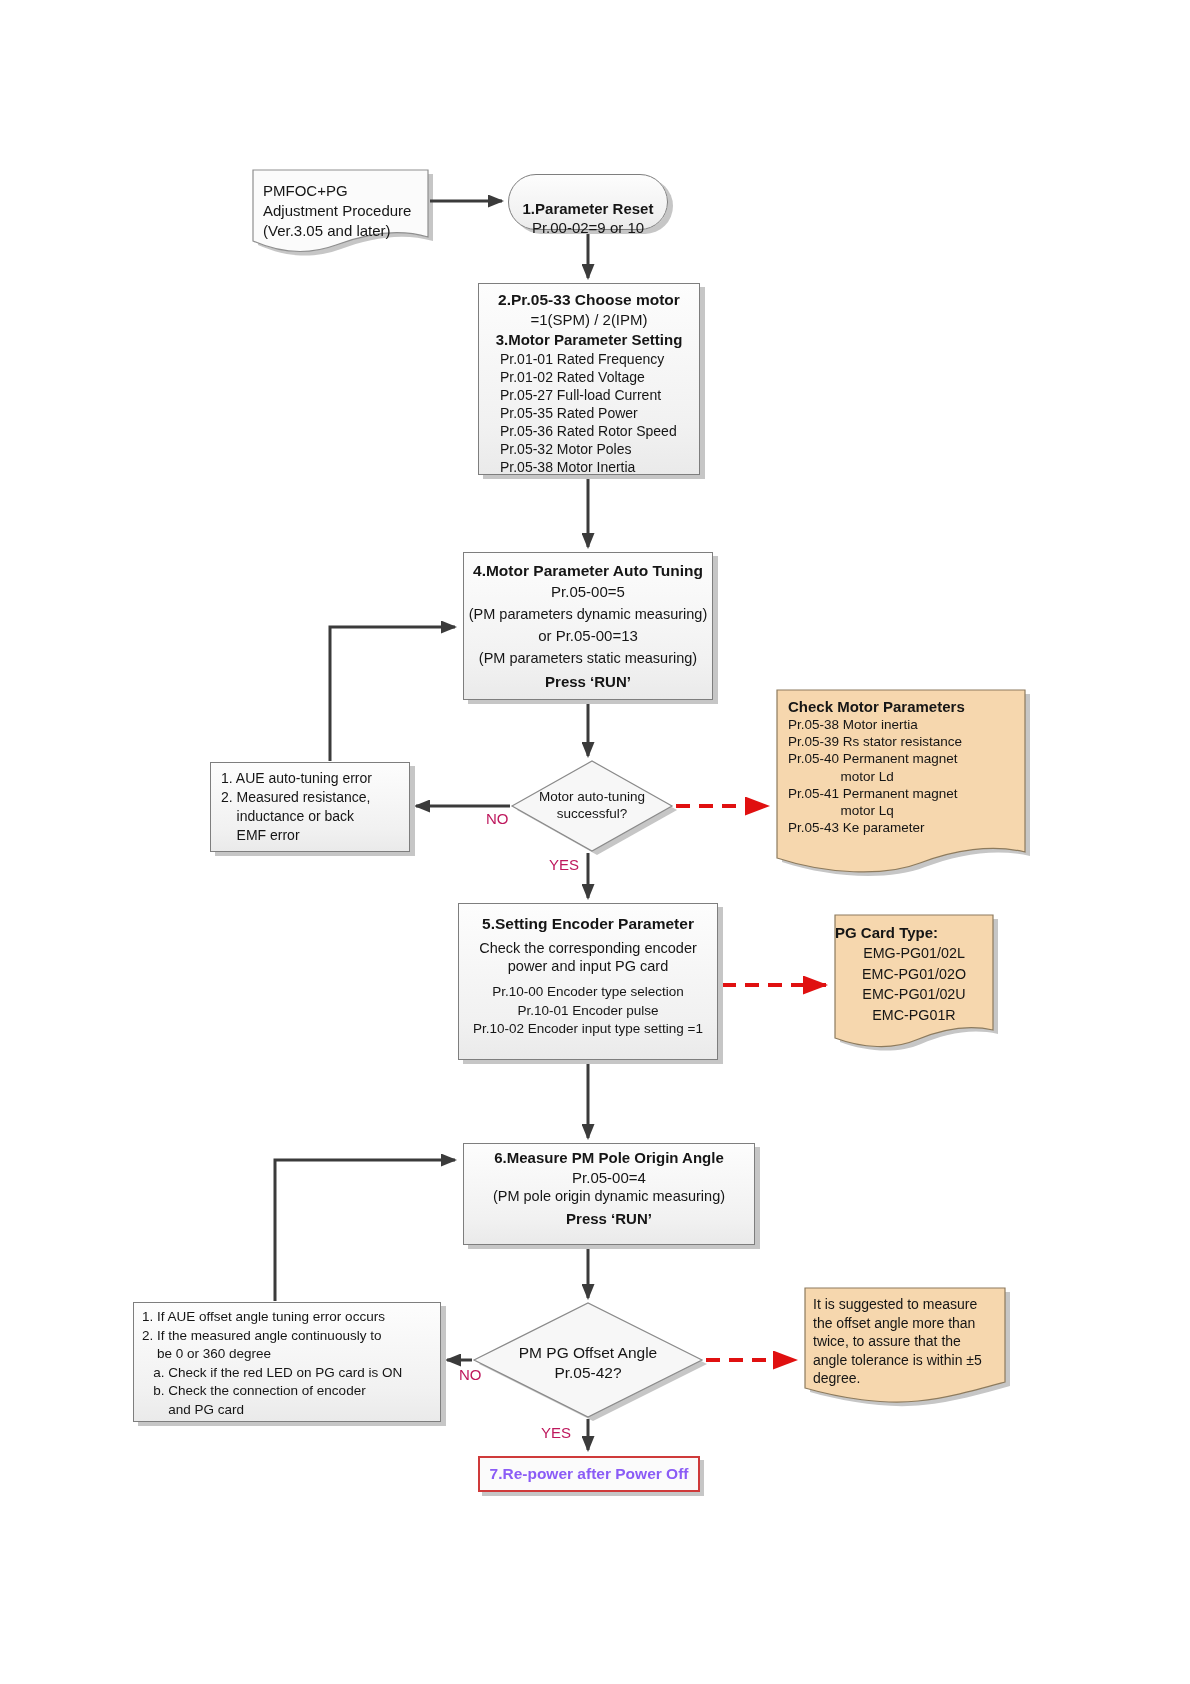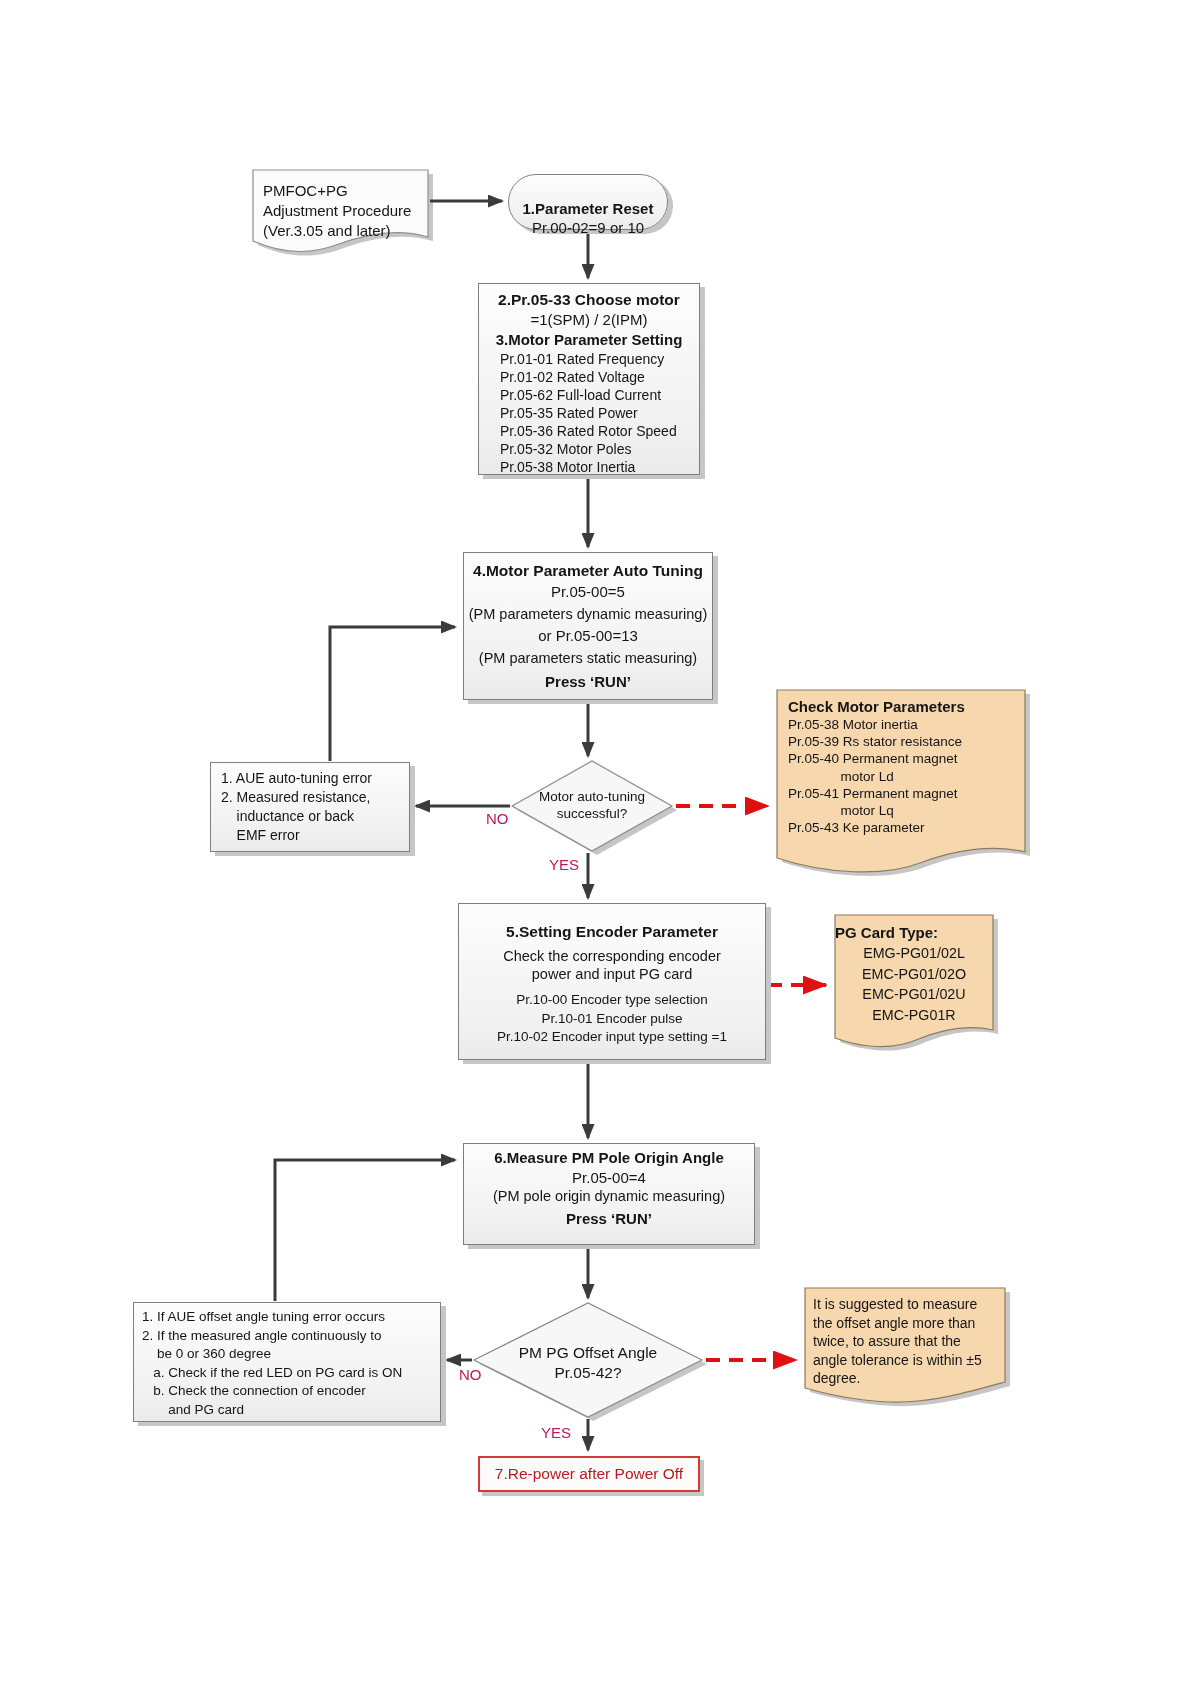--- a/index.html
+++ b/index.html
@@ -4,21 +4,21 @@
 <style>
   html,body{margin:0;padding:0;background:#ffffff;}
   #canvas{position:relative;width:1190px;height:1684px;background:#ffffff;
           font-family:"Liberation Sans","DejaVu Sans",sans-serif;color:#151515;overflow:hidden;}
   svg.layer{position:absolute;left:0;top:0;z-index:1;}
   .box{position:absolute;z-index:2;border:1px solid #7e7e7e;
        background:linear-gradient(180deg,#fdfdfd 0%,#f1f1f1 75%,#eaeaea 100%);
        box-shadow:5px 4px 0 #c6c6c6;text-align:center;box-sizing:border-box;}
   .stadium{border-radius:28px;}
   .redbox{border:2px solid #cf3a3a;background:#fbfbfb;box-shadow:4px 4px 0 #c6c6c6;}
-  .redtitle{color:#b91c1c;font-weight:normal;font-size:15.5px;line-height:31px;}
+  .redtitle{color:#8b5cf6;font-weight:bold;font-size:15.5px;line-height:31px;}
   .ovl{position:absolute;z-index:3;}
   .b{font-weight:bold;}
   .pre{white-space:pre;text-align:left;}
   .lbl{position:absolute;z-index:3;font-size:15px;color:#be185d;}
   .h{font-size:15.5px;line-height:20px;font-weight:bold;}
   .t15{font-size:15px;line-height:19px;}
   .press{font-size:15px;line-height:26px;font-weight:bold;}
 </style>
 </head>
 <body>
@@ -82,21 +82,21 @@
     <div style="font-size:15px;line-height:19px">Pr.00-02=9 or 10</div>
   </div>
 
   <div class="box" style="left:478px;top:283px;width:222px;height:192px;padding-top:6px">
     <div class="h">2.Pr.05-33 Choose motor</div>
     <div class="t15">=1(SPM) / 2(IPM)</div>
     <div class="b" style="font-size:15px;line-height:21px">3.Motor Parameter Setting</div>
     <div style="font-size:14px;line-height:18px;text-align:left;padding-left:21px">
       <div>Pr.01-01 Rated Frequency</div>
       <div>Pr.01-02 Rated Voltage</div>
-      <div>Pr.05-62 Full-load Current</div>
+      <div>Pr.05-27 Full-load Current</div>
       <div>Pr.05-35 Rated Power</div>
       <div>Pr.05-36 Rated Rotor Speed</div>
       <div>Pr.05-32 Motor Poles</div>
       <div>Pr.05-38 Motor Inertia</div>
     </div>
   </div>
 
   <div class="box" style="left:463px;top:552px;width:250px;height:148px;padding-top:8px">
     <div class="h">4.Motor Parameter Auto Tuning</div>
     <div style="font-size:15px;line-height:22px">Pr.05-00=5</div>
@@ -124,21 +124,21 @@
     <div class="b" style="font-size:15px;line-height:19px">Check Motor Parameters</div>
     <div class="pre" style="font-size:13.5px;line-height:17.2px">Pr.05-38 Motor inertia</div>
     <div class="pre" style="font-size:13.5px;line-height:17.2px">Pr.05-39 Rs stator resistance</div>
     <div class="pre" style="font-size:13.5px;line-height:17.2px">Pr.05-40 Permanent magnet</div>
     <div class="pre" style="font-size:13.5px;line-height:17.2px">              motor Ld</div>
     <div class="pre" style="font-size:13.5px;line-height:17.2px">Pr.05-41 Permanent magnet</div>
     <div class="pre" style="font-size:13.5px;line-height:17.2px">              motor Lq</div>
     <div class="pre" style="font-size:13.5px;line-height:17.2px">Pr.05-43 Ke parameter</div>
   </div>
 
-  <div class="box" style="left:458px;top:903px;width:308px;height:157px;padding-top:17px">
+  <div class="box" style="left:458px;top:903px;width:260px;height:157px;padding-top:9px">
     <div class="h" style="line-height:22px">5.Setting Encoder Parameter</div>
     <div style="font-size:14.5px;line-height:18px;margin-top:4px">Check the corresponding encoder</div>
     <div style="font-size:14.5px;line-height:18px">power and input PG card</div>
     <div style="font-size:13.5px;line-height:18.5px;margin-top:8px">
       <div>Pr.10-00 Encoder type selection</div>
       <div>Pr.10-01 Encoder pulse</div>
       <div>Pr.10-02 Encoder input type setting =1</div>
     </div>
   </div>
 

